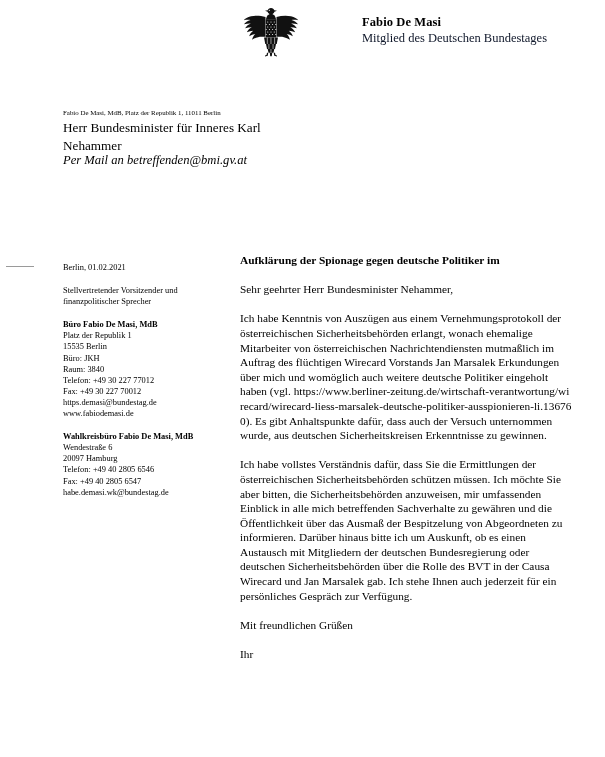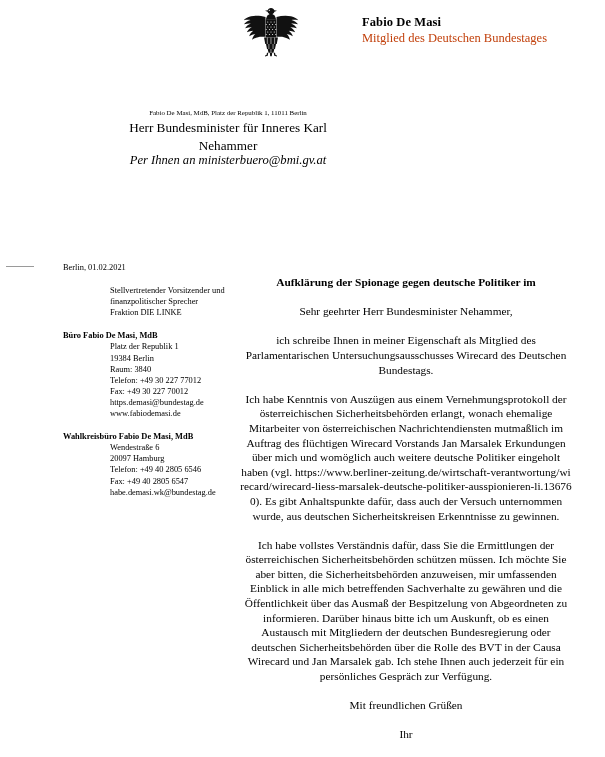--- a/index.html
+++ b/index.html
@@ -45,41 +45,40 @@
     font-weight: bold;
     letter-spacing: 0.1px;
     color: #000;
     white-space: nowrap;
   }
   .header-sub {
     position: absolute;
     left: 362px;
     top: 31px;
     font-size: 12.5px;
-    color: #c2410c;
+    color: #0f172a;
     white-space: nowrap;
   }
 
   
   .fold-mark {
     position: absolute;
     left: 6px;
     top: 266px;
     width: 28px;
     height: 0;
     border-top: 1px solid #9a9a9a;
   }
 
   
   .addr-block {
     position: absolute;
     left: 63px;
     top: 108px;
     width: 330px;
-    text-align: center;
   }
   .return-line {
     font-size: 6.9px;
     line-height: 10px;
     color: #000;
     white-space: nowrap;
   }
   .recipient {
     font-size: 13.2px;
     line-height: 15.5px;
@@ -103,31 +102,30 @@
   }
   .sidebar .date {
     margin-bottom: 12px;
   }
   .sidebar-group {
     margin-bottom: 12px;
   }
   .sidebar-group .ttl {
     font-weight: bold;
   }
-  .sidebar-group .ln { white-space: nowrap; margin-left: 47px; }
+  .sidebar-group .ln { white-space: nowrap; }
 
   
   .body {
     position: absolute;
     left: 240px;
-    top: 275px;
+    top: 253px;
     width: 332px;
     font-size: 11.3px;
     line-height: 14.6px;
-    text-align: center;
   }
   .body .subject {
     font-weight: bold;
     font-size: 11.4px;
     line-height: 14.6px;
     margin-bottom: 14.6px;
   }
   .body p {
     margin: 0 0 14.6px 0;
   }
@@ -200,36 +198,36 @@
     <div class="header-name">Fabio De Masi</div>
     <div class="header-sub">Mitglied des Deutschen Bundestages</div>
   </div>
 
   <div class="fold-mark"></div>
 
   <div class="addr-block">
     <div class="return-line">Fabio De Masi, MdB, Platz der Republik 1, 11011 Berlin</div>
     <div class="recipient">Herr Bundesminister für Inneres Karl</div>
     <div class="recipient">Nehammer</div>
-    <div class="recipient-mail">Per Ihnen an ministerbuero@bmi.gv.at</div>
+    <div class="recipient-mail">Per Mail an betreffenden@bmi.gv.at</div>
   </div>
 
   <div class="sidebar">
     <div class="date">Berlin, 01.02.2021</div>
 
     <div class="sidebar-group">
       <div class="ln">Stellvertretender Vorsitzender und</div>
       <div class="ln">finanzpolitischer Sprecher</div>
-      <div class="ln">Fraktion DIE LINKE</div>
     </div>
 
     <div class="sidebar-group">
       <div class="ttl">Büro Fabio De Masi, MdB</div>
       <div class="ln">Platz der Republik 1</div>
-      <div class="ln">19384 Berlin</div>
+      <div class="ln">15535 Berlin</div>
+      <div class="ln">Büro: JKH</div>
       <div class="ln">Raum: 3840</div>
       <div class="ln">Telefon: +49 30 227 77012</div>
       <div class="ln">Fax: +49 30 227 70012</div>
       <div class="ln">https.demasi@bundestag.de</div>
       <div class="ln">www.fabiodemasi.de</div>
     </div>
 
     <div class="sidebar-group">
       <div class="ttl">Wahlkreisbüro Fabio De Masi, MdB</div>
       <div class="ln">Wendestraße 6</div>
@@ -240,21 +238,20 @@
     </div>
   </div>
 
   <div class="body">
     <div class="subject">
       <div>Aufklärung der Spionage gegen deutsche Politiker im</div>
     </div>
 
     <p>Sehr geehrter Herr Bundesminister Nehammer,</p>
 
-    <p>ich schreibe Ihnen in meiner Eigenschaft als Mitglied des Parlamentarischen Untersuchungsausschusses Wirecard des Deutschen Bundestags.</p>
 
     <p><span>Ich habe Kenntnis von Auszügen aus einem Vernehmungsprotokoll der österreichischen Sicherheitsbehörden erlangt, wonach ehemalige Mitarbeiter von österreichischen Nachrichtendiensten mutmaßlich im Auftrag des flüchtigen Wirecard Vorstands Jan Marsalek Erkundungen über mich und womöglich auch weitere deutsche Politiker eingeholt haben (vgl. </span><span class="url">https://www.berliner-zeitung.de/wirtschaft-verantwortung/wirecard/wirecard-liess-marsalek-deutsche-politiker-ausspionieren-li.136760)</span><span>. Es gibt Anhaltspunkte dafür, dass auch der Versuch unternommen wurde, aus deutschen Sicherheitskreisen Erkenntnisse zu gewinnen.</span></p>
 
     <p>Ich habe vollstes Verständnis dafür, dass Sie die Ermittlungen der österreichischen Sicherheitsbehörden schützen müssen. Ich möchte Sie aber bitten, die Sicherheitsbehörden anzuweisen, mir umfassenden Einblick in alle mich betreffenden Sachverhalte zu gewähren und die Öffentlichkeit über das Ausmaß der Bespitzelung von Abgeordneten zu informieren. Darüber hinaus bitte ich um Auskunft, ob es einen Austausch mit Mitgliedern der deutschen Bundesregierung oder deutschen Sicherheitsbehörden über die Rolle des BVT in der Causa Wirecard und Jan Marsalek gab. Ich stehe Ihnen auch jederzeit für ein persönliches Gespräch zur Verfügung.</p>
 
     <p>Mit freundlichen Grüßen</p>
 
     <p>Ihr</p>
   </div>
 

